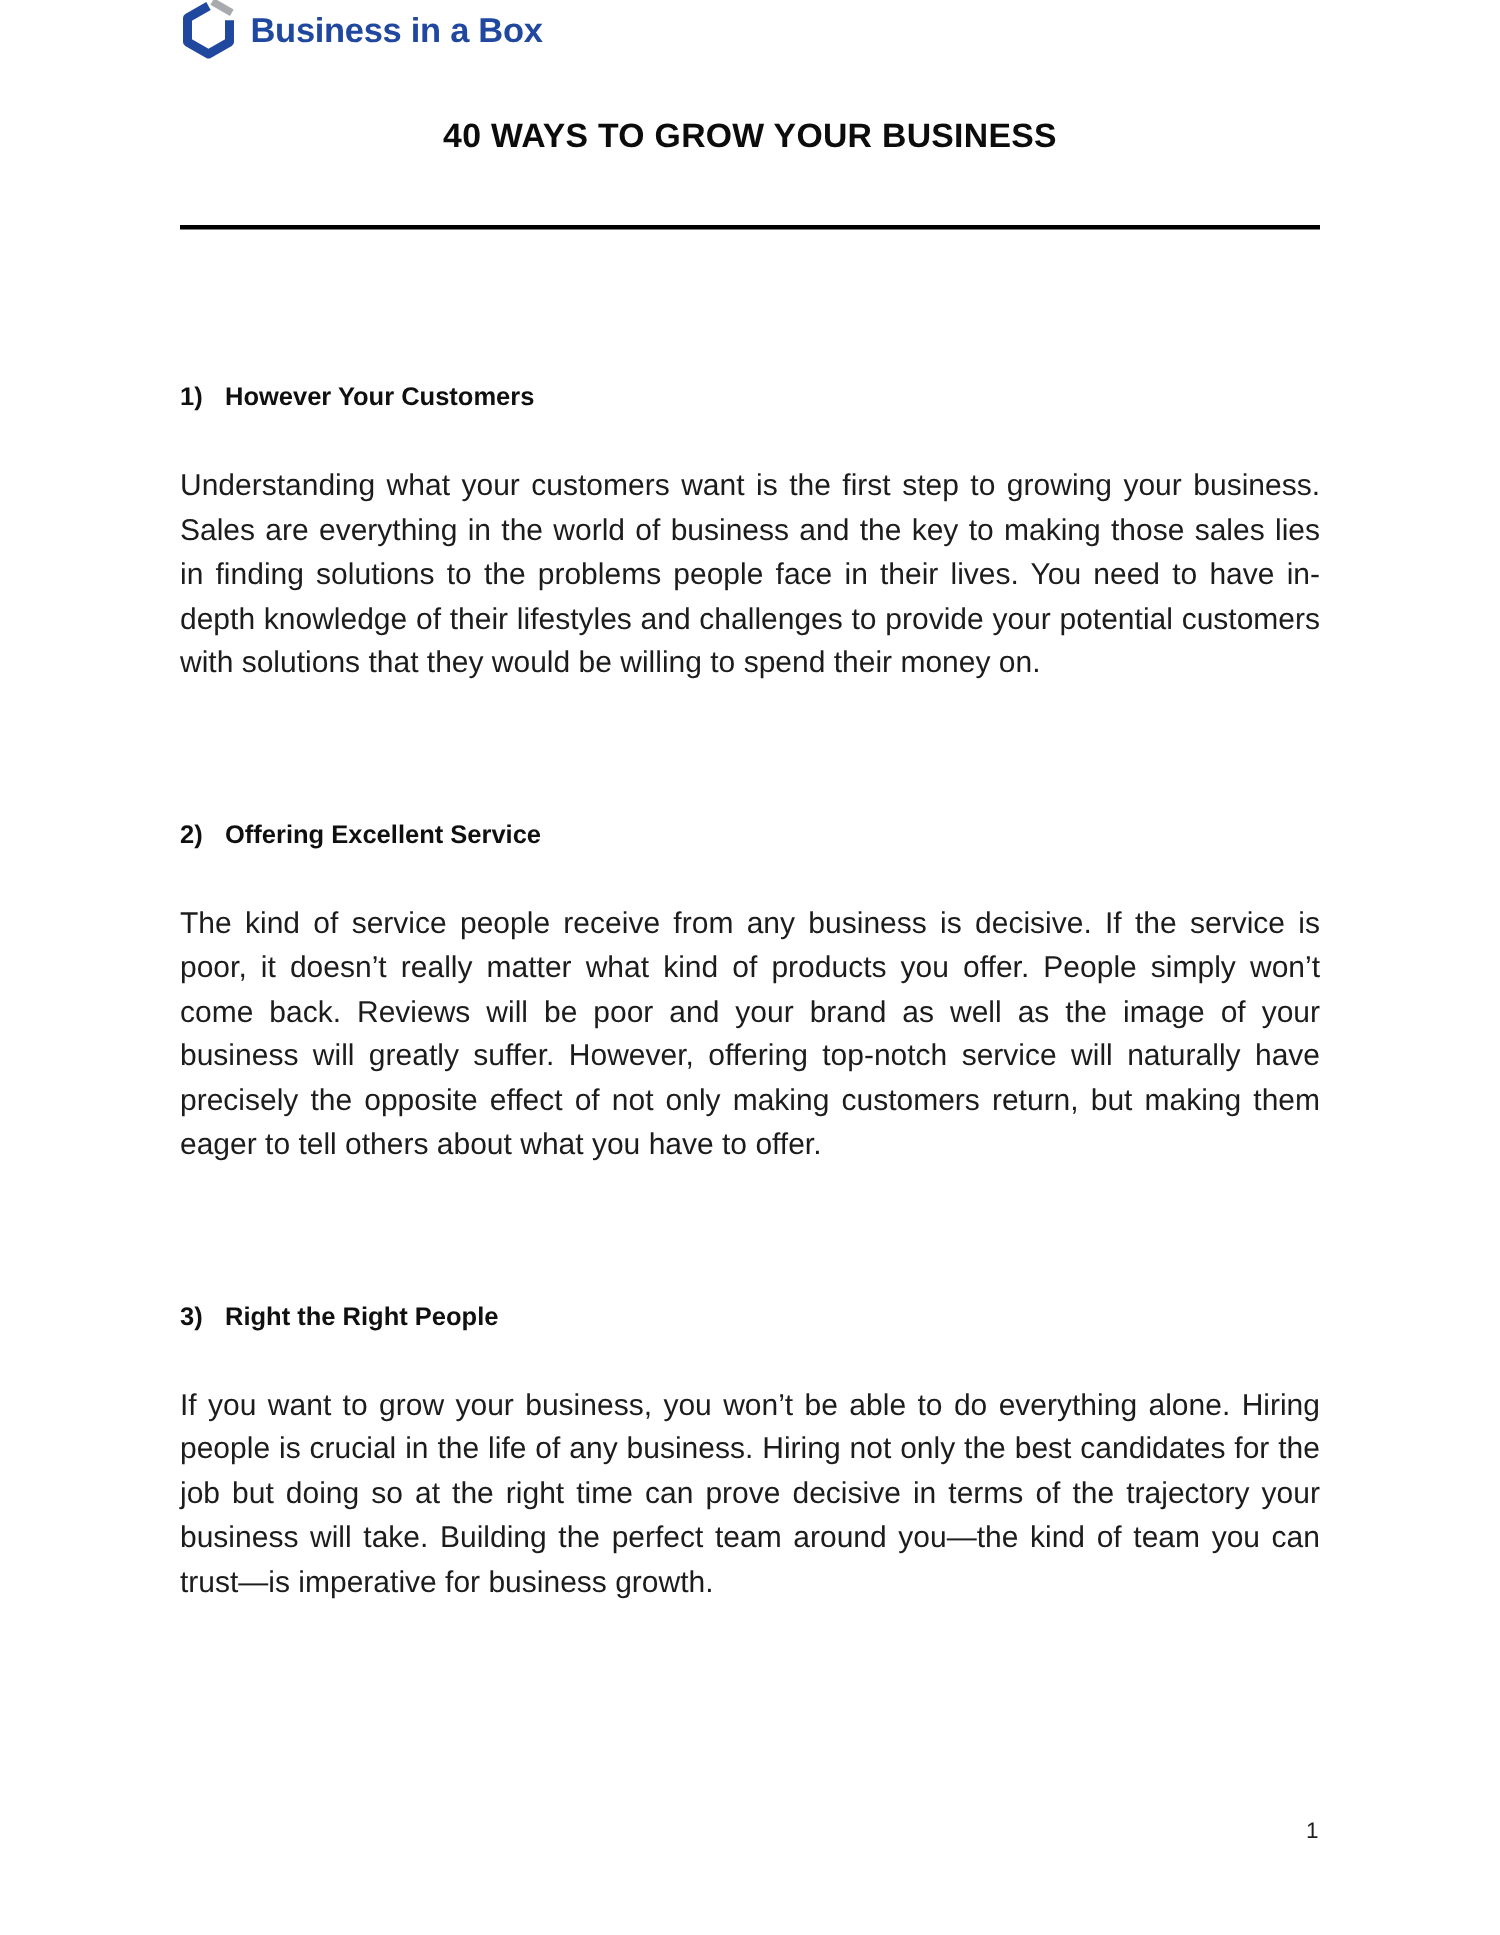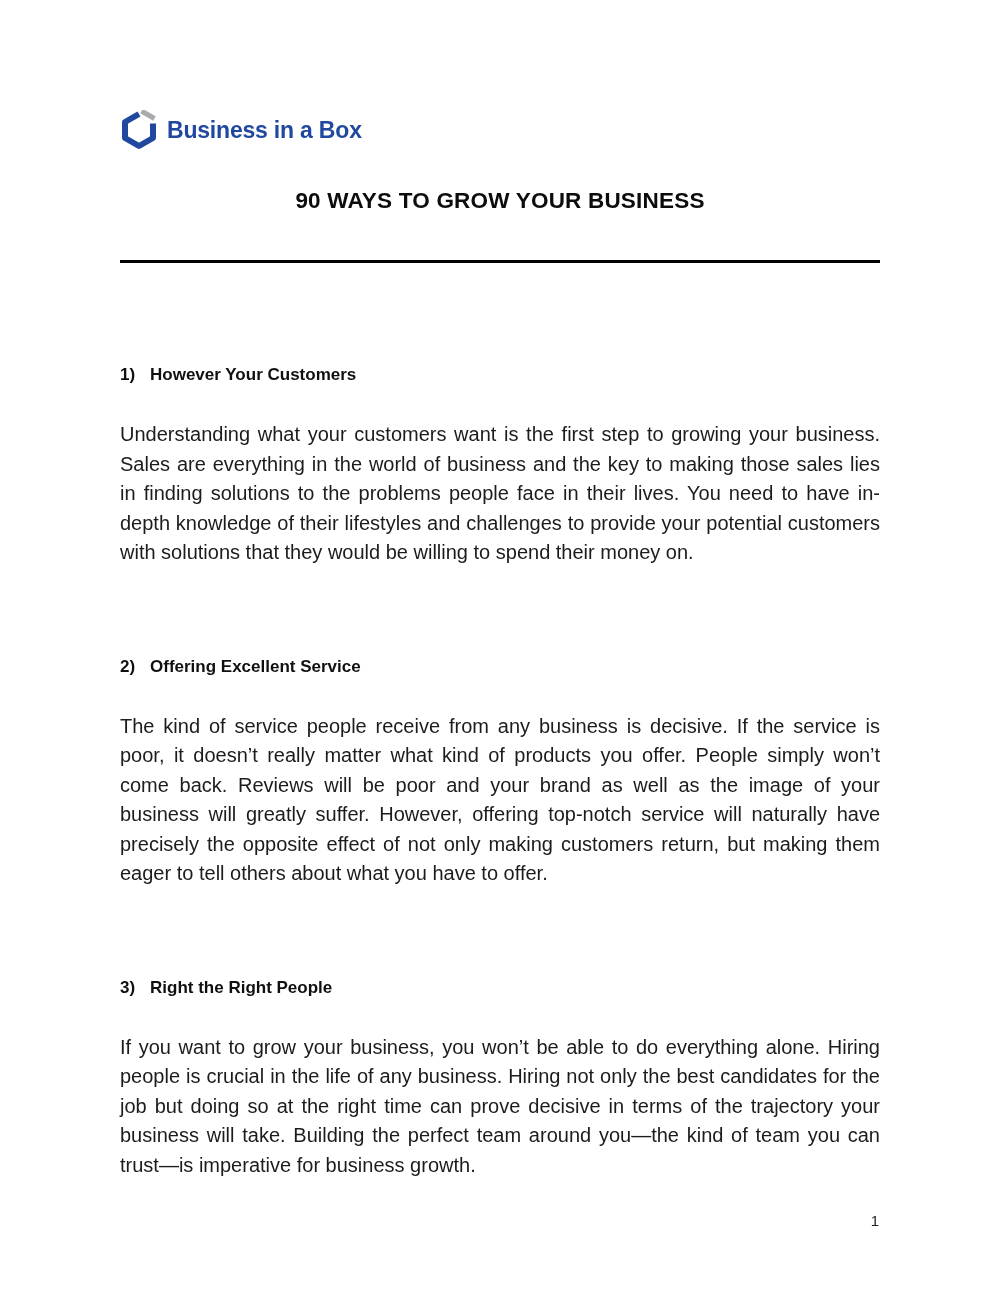--- a/index.html
+++ b/index.html
@@ -7,21 +7,20 @@
     width: 1000px; height: 1290px;
     background: #ffffff;
     font-family: "Liberation Sans", sans-serif;
     color: #1b1b1b;
     position: relative;
     overflow: hidden;
   }
   .page { padding: 0 120px; box-sizing: border-box; }
 
   .logo-row {
-    padding-top: 110px;
     display: flex;
     align-items: center;
     gap: 9px;
   }
   .logo-icon { width: 38px; height: 40px; color: var(--brand-blue, #21489F); }
   .logo-icon svg { display: block; }
   .logo-text {
     font-size: 23px;
     font-weight: bold;
     color: var(--brand-blue, #21489F);
@@ -84,21 +83,21 @@
       <svg width="38" height="40" viewBox="0 0 38 40" fill="none">
 
         <path d="M19 4 L5 12 L5 28 L19 36 L33 28 L33 13.5" stroke="currentColor" stroke-width="6" stroke-linejoin="round" fill="none"></path>
 
         <path d="M21.5 1 L34.5 8.5" stroke="#A8AAAD" stroke-width="5" stroke-linecap="butt" fill="none"></path>
       </svg>
     </span>
     <span class="logo-text">Business in a Box</span>
   </div>
 
-  <div class="doc-title">90 WAYS TO GROW YOUR BUSINESS</div>
+  <div class="doc-title">40 WAYS TO GROW YOUR BUSINESS</div>
 
   <div class="rule"></div>
 
   <div class="section first">
     <h2 class="section-heading">
       <span class="section-number">1)</span>
       <span>However Your Customers</span>
     </h2>
     <p class="section-body">Understanding what your customers want is the first step to growing your business. Sales are everything in the world of business and the key to making those sales lies in finding solutions to the problems people face in their lives. You need to have in-depth knowledge of their lifestyles and challenges to provide your potential customers with solutions that they would be willing to spend their money on.</p>
   </div>

